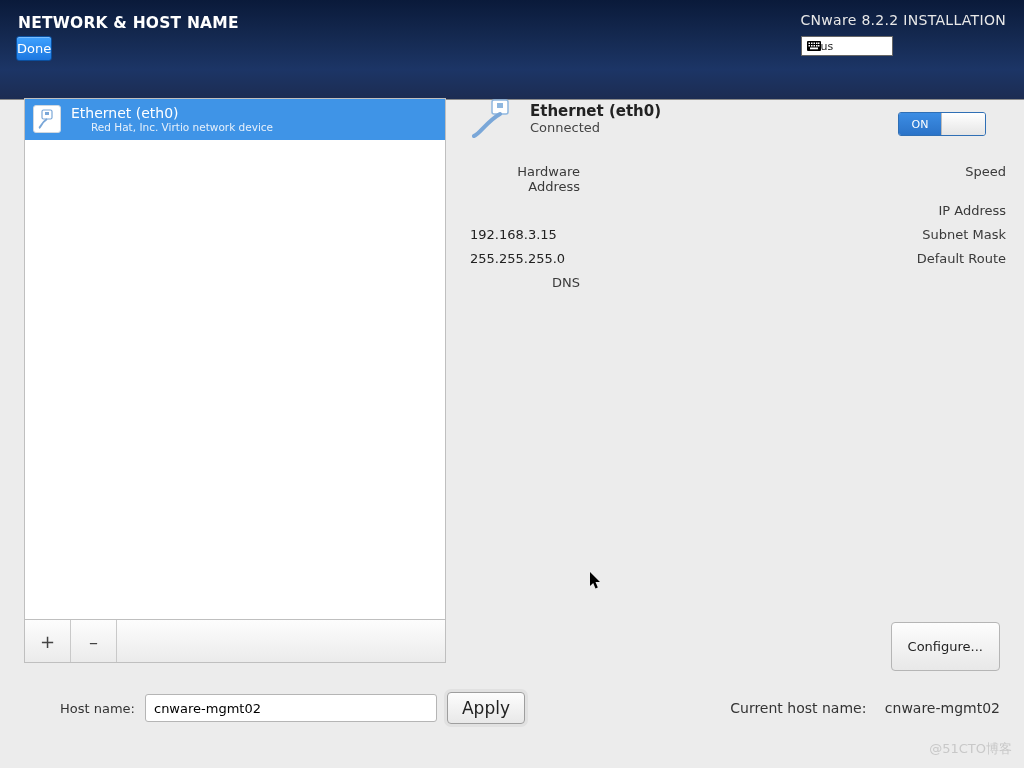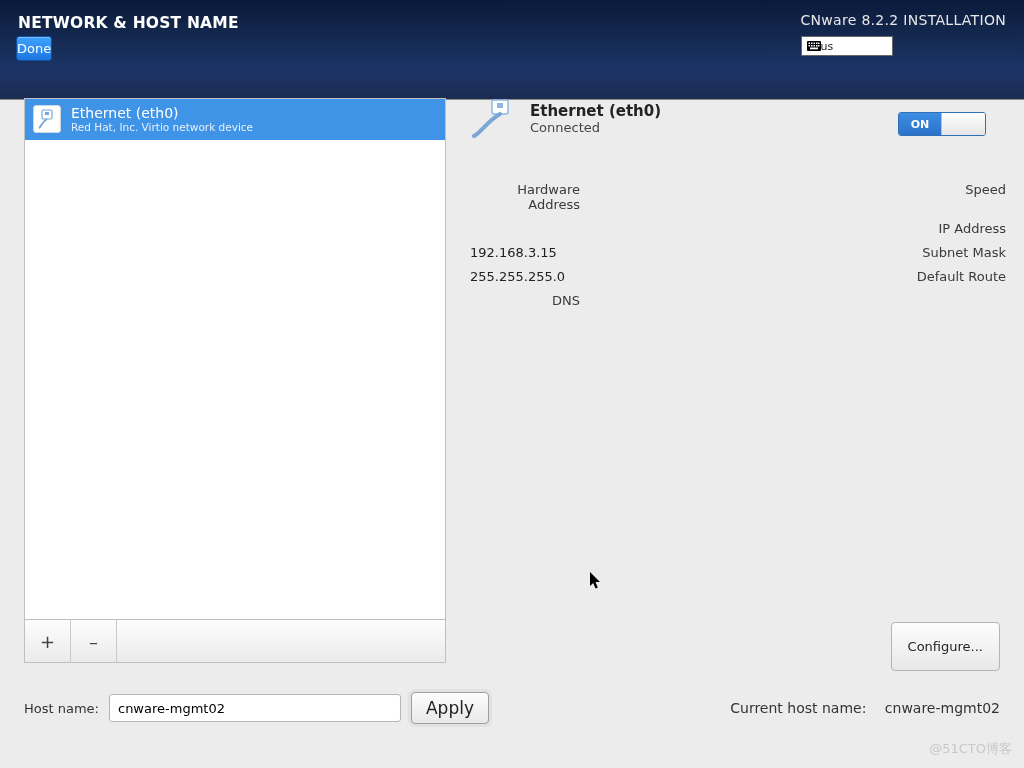--- a/index.html
+++ b/index.html
@@ -37,21 +37,21 @@
   .iface-listwrap { position: absolute; left: 24px; top: 20px; width: 422px; }
   .iface-list {
     background: #fff; border: 1px solid #bfbfbf; height: 522px;
   }
   .iface-item {
     background: #3f94e7; color: #fff; padding: 6px 8px 7px 8px; display: flex; align-items: center; gap: 10px;
   }
   .iface-item .nic-icon { width: 28px; height: 28px; background: #fff; border: 1px solid #cfd7df; border-radius: 3px; display:flex; align-items:center; justify-content:center; }
   .iface-item .nic-icon svg { display:block; }
   .iface-text .t1 { font-size: 14px; }
-  .iface-text .t2 { font-size: 10.5px; color: #e6f0fb; }
+  .iface-text .t2 { font-size: 10.5px; color: #e6f0fb; margin-left: 20px; }
 
   .iface-btnrow {
     display: flex; border: 1px solid #bfbfbf; border-top: none;
     background: linear-gradient(#fdfdfd,#ebebeb);
     width: 422px;
   }
   .iface-btnrow .sq {
     width: 46px; height: 42px; border-right: 1px solid #c9c9c9;
     display:flex; align-items:center; justify-content:center;
     font-size: 18px; color:#444; cursor:pointer;
@@ -67,38 +67,38 @@
   .det-sub   { font-size: 13px; color:#444; }
 
   .onoff {
     position:absolute; right: 20px; top: 14px;
     width: 88px; height: 24px; border:1px solid #2f6fb5; border-radius: 3px;
     display:flex; overflow:hidden; cursor:pointer;
     box-shadow: inset 0 1px 2px rgba(0,0,0,.2);
   }
   .onoff .on {
     flex:1; background: linear-gradient(#3c8de4,#2b73c8); color:#fff;
-    display:flex; align-items:center; justify-content:center; font-size:11px; font-weight:bold;
+    display:flex; align-items:center; justify-content:center; font-size:11px; font-weight:normal;
   }
   .onoff .knob { width: 44px; background: linear-gradient(#fff,#e5e5e5); border-left:1px solid #bcbcbc; }
 
-  .kv { margin-top: 44px; display:grid; grid-template-columns: 110px 1fr; row-gap: 9px; column-gap: 8px; font-size: 13px; color:#333; }
+  .kv { margin-top: 26px; display:grid; grid-template-columns: 110px 1fr; row-gap: 9px; column-gap: 8px; font-size: 13px; color:#333; }
   .kv .k { text-align: right; color:#3a3a3a; }
   .kv .v { color:#222; }
 
   .btn-configure {
     position: absolute; right: 24px; top: 544px;
     background: linear-gradient(#fdfdfd,#e8e8e8);
     border:1px solid #b5b5b5; border-radius:4px;
     padding: 16px 16px; font-size: 13px; color:#222; cursor:pointer;
   }
 
   
   .hostrow { position:absolute; left: 24px; right: 24px; top: 614px; display:flex; align-items:center; gap:10px; }
-  .hostrow .lbl { font-size: 13px; color:#333; }
+  .hostrow .lbl { font-size: 13px; color:#333;margin-left:36px; }
   .hostrow input {
     width: 292px; height: 28px; border:1px solid #b5b5b5; border-radius:3px;
     padding: 3px 8px; font-size:13px; background:#fff;
   }
   .btn-apply {
     background: linear-gradient(#fdfdfd,#e8e8e8);
     border:1px solid #9e9e9e; border-radius:4px;
     padding: 5px 14px; font-size: 17px; color:#222; cursor:pointer;
     box-shadow: 0 0 0 3px #e1e1e1;
   }

